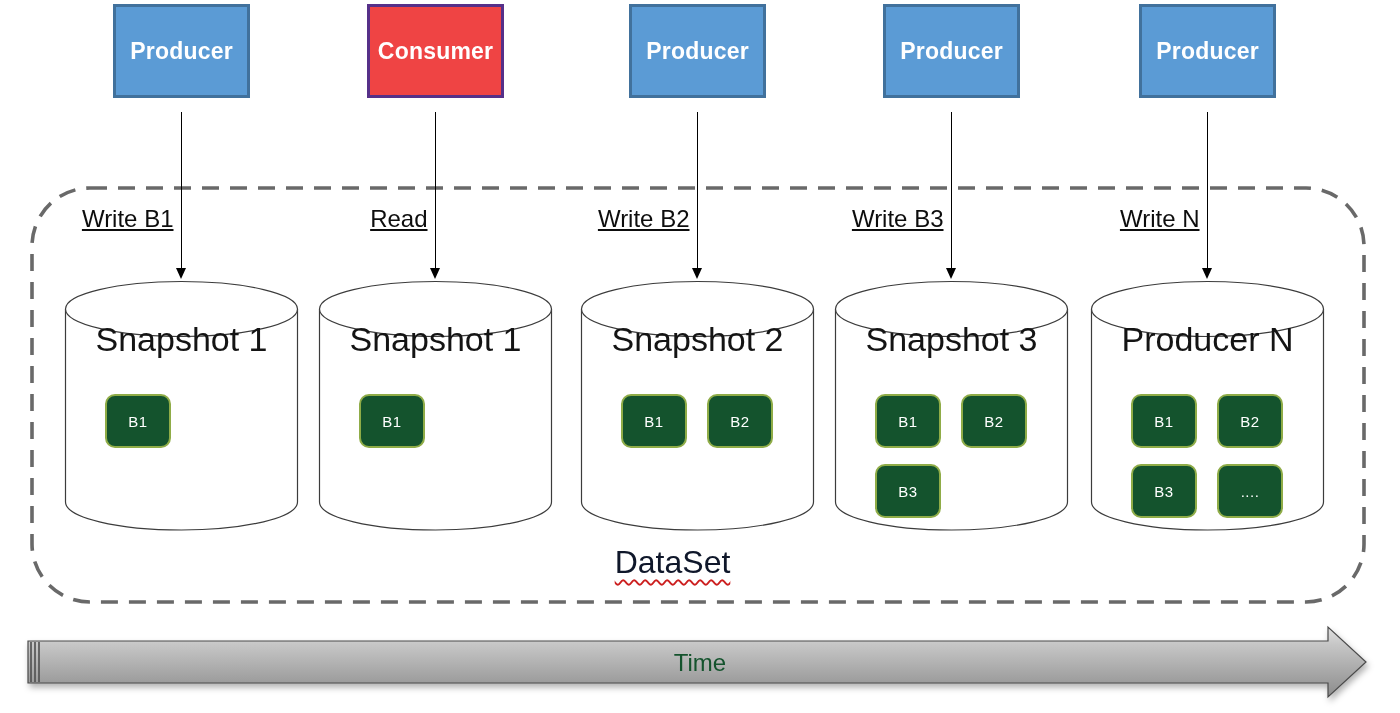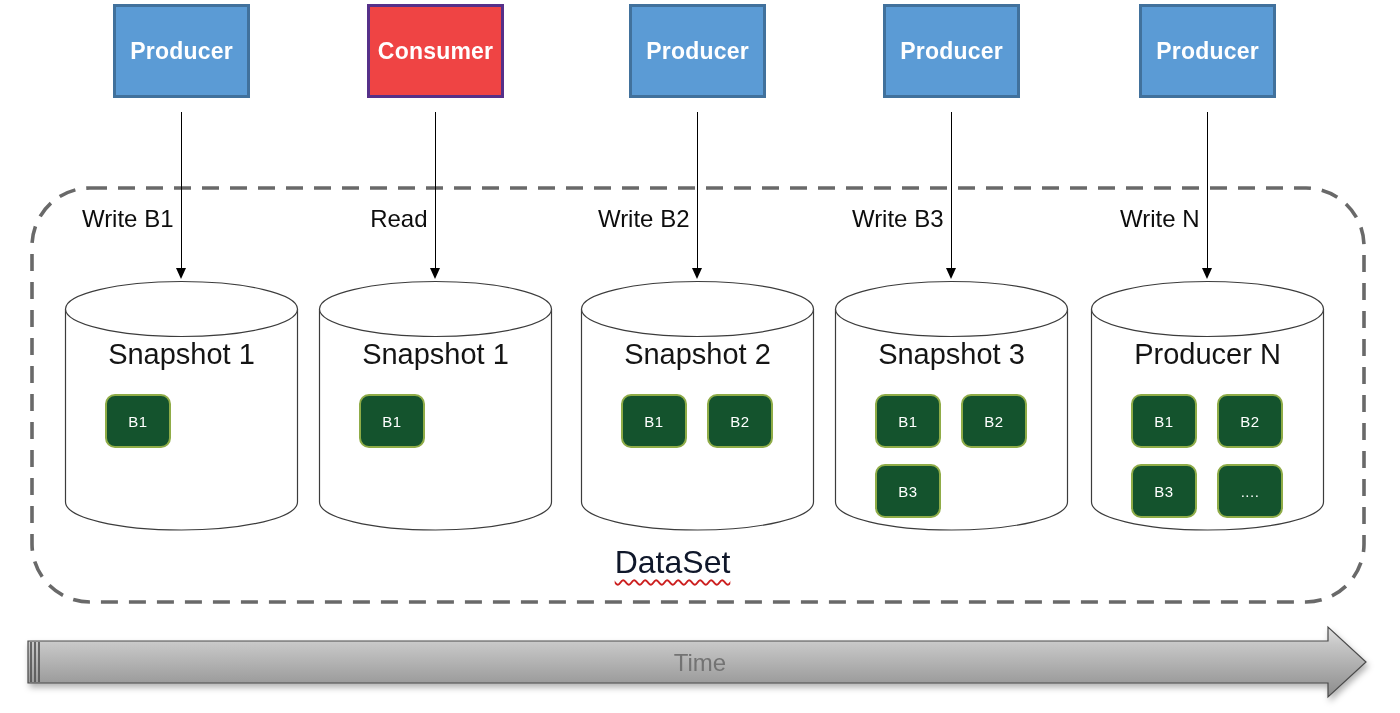--- a/index.html
+++ b/index.html
@@ -21,26 +21,26 @@
   .consumer{background:#ef4444;border:3px solid #563089;}
 
   .flow-line{position:absolute;top:112px;left:calc(50% - .5px);width:1px;height:157px;background:#000;}
   .flow-head{
     position:absolute;top:268px;left:calc(50% - 5.5px);width:0;height:0;
     border-left:5.5px solid transparent;border-right:5.5px solid transparent;
     border-top:11px solid #000;
   }
   .action-label{
     position:absolute;top:205px;right:calc(50% + 8px);
-    font-size:24px;color:#0d0d0d;white-space:nowrap;
+    font-size:24px;color:#0d0d0d;white-space:nowrap;text-decoration:underline;
   }
   .cylinder{position:absolute;top:280px;left:0;}
   .snapshot-label{
-    position:absolute;top:338px;left:0;width:100%;text-align:center;
-    font-size:29px;color:#141414;
+    position:absolute;top:320px;left:0;width:100%;text-align:center;
+    font-size:34px;color:#141414;
   }
   .blocks{
     position:absolute;top:394px;left:41px;width:152px;
     display:grid;grid-template-columns:66px 66px;column-gap:20px;row-gap:16px;
   }
   .chip{
     height:54px;box-sizing:border-box;border-radius:10px;
     background:#14532d;border:2.5px solid #8FAC47;
     display:flex;align-items:center;justify-content:center;
     color:#fff;font-size:15px;letter-spacing:.5px;
@@ -55,21 +55,21 @@
   .dataset-label span{
     text-decoration:underline wavy #cc1f1f;
     text-decoration-thickness:1.5px;
     text-underline-offset:6px;
   }
 
   
   .time-svg{position:absolute;left:0;top:620px;}
   .time-label{
     position:absolute;top:649px;left:0;width:1400px;text-align:center;
-    font-size:24px;color:#737373;
+    font-size:24px;color:#14532d;
   }
 </style>
 </head>
 <body>
 
 <svg class="dataset-svg" width="1400" height="620">
   <rect x="32" y="188" width="1332" height="414" rx="58" ry="58" fill="none" stroke="#696969" stroke-width="3.6" stroke-dasharray="17 11"></rect>
 </svg>
 
 <div class="station s0">

